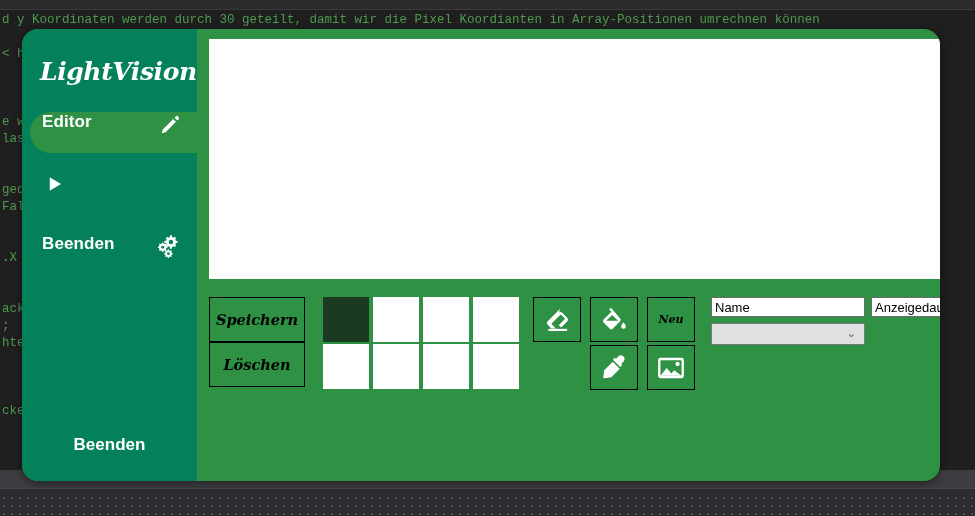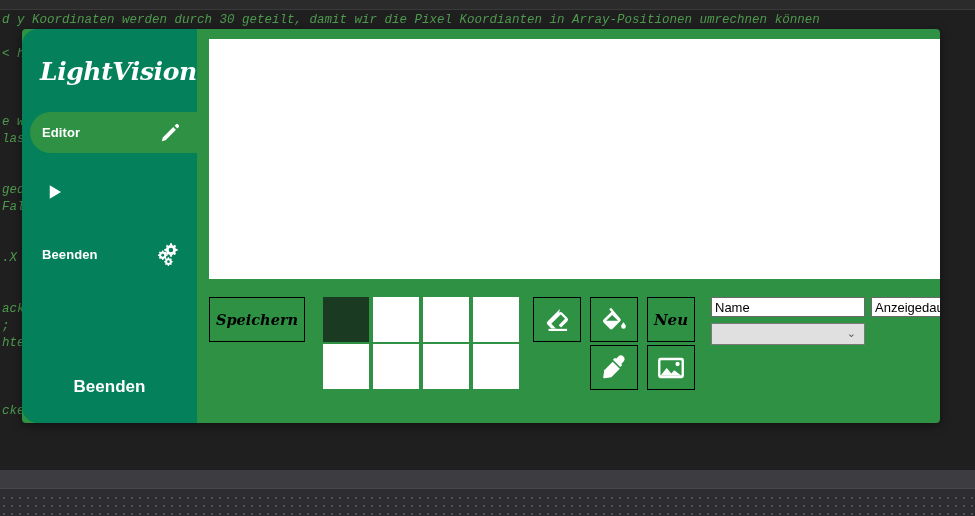--- a/index.html
+++ b/index.html
@@ -33,21 +33,21 @@
   #editor-code {
     position: absolute;
     top: 12px; left: 0; right: 0; bottom: 46px;
     color: #4e9a4e;
     font-family: "Liberation Mono", monospace;
     font-size: 12.5px;
     line-height: 17px;
     white-space: pre;
     padding-left: 2px;
   }
-  #editor-code .ln { display: block; height: 17px; font-style: italic; }
+  #editor-code .ln { display: block; height: 17px; }
 
   #editor-statusbar {
     position: absolute;
     left: 0; right: 0; bottom: 28px;
     height: 18px;
     background: #3d3d41;
   }
   #editor-bottombar {
     position: absolute;
     left: 0; right: 0; bottom: 0;
@@ -63,22 +63,22 @@
     background-size: 8px 8px;
     opacity: .85;
   }
 
   
   #app-window {
     position: absolute;
     left: 22px;
     top: 29px;
     width: 918px;
-    height: 394px;
-    border-radius: 4px;
+    height: 452px;
+    border-radius: 16px;
     background: #2E9144;
     box-shadow: 0 2px 10px rgba(0,0,0,.45);
     overflow: hidden;
     display: flex;
   }
 
   
   #sidebar {
     width: 175px;
     flex: 0 0 175px;
@@ -100,24 +100,24 @@
     user-select: none;
   }
   #nav {
     margin-top: 26px;
     display: flex;
     flex-direction: column;
   }
   .nav-item {
     height: 41px;
     display: flex;
-    align-items: center;
+    align-items: flex-start;
     padding: 0 14px 0 20px;
     color: #ffffff;
-    font-size: 13px;
+    font-size: 17px;
     font-weight: bold;
     letter-spacing: .1px;
     cursor: pointer;
     position: relative;
     margin-bottom: 16px;
   }
   .nav-item .nav-label { flex: 1; }
   .nav-item .nav-icon {
     width: 26px;
     height: 26px;
@@ -227,21 +227,21 @@
   .tool-btn.blank {
     border: none;
     background: transparent;
     cursor: default;
   }
   .tool-btn.text-btn {
     color: #000000;
     font-family: "DejaVu Serif", serif;
     font-style: italic;
     font-weight: bold;
-    font-size: 15px;
+    font-size: 11px;
     user-select: none;
   }
 
   
   #fields {
     display: flex;
     flex-direction: column;
     gap: 6px;
   }
   #fields-row {
@@ -363,20 +363,21 @@
   </div>
 
   <div id="main">
 
     <div id="canvas"></div>
 
     <div id="toolbar">
 
       <div id="action-buttons">
         <div class="action-btn">Speichern</div>
+        <div class="action-btn">Löschen</div>
       </div>
 
       <div id="palette">
         <div class="swatch" style="background: rgb(26, 58, 34);"></div>
         <div class="swatch" style="background: rgb(255, 255, 255);"></div>
         <div class="swatch" style="background: rgb(255, 255, 255);"></div>
         <div class="swatch" style="background: rgb(255, 255, 255);"></div>
         <div class="swatch" style="background: rgb(255, 255, 255);"></div>
         <div class="swatch" style="background: rgb(255, 255, 255);"></div>
         <div class="swatch" style="background: rgb(255, 255, 255);"></div>

